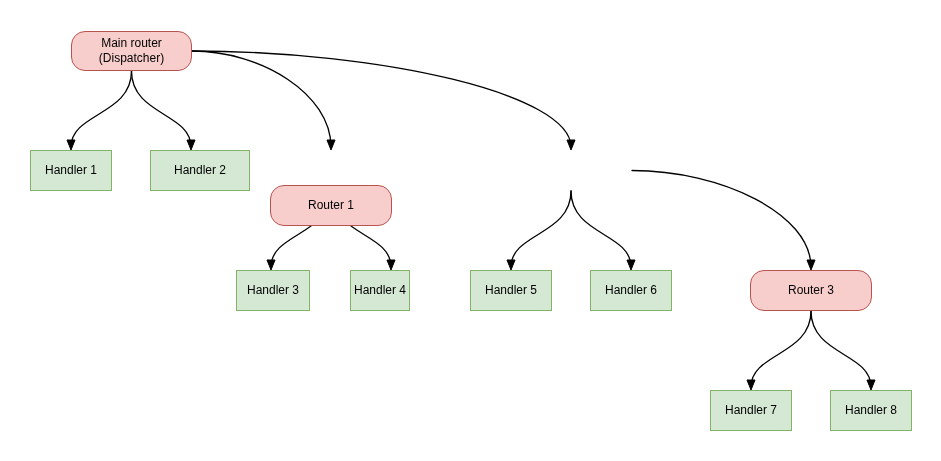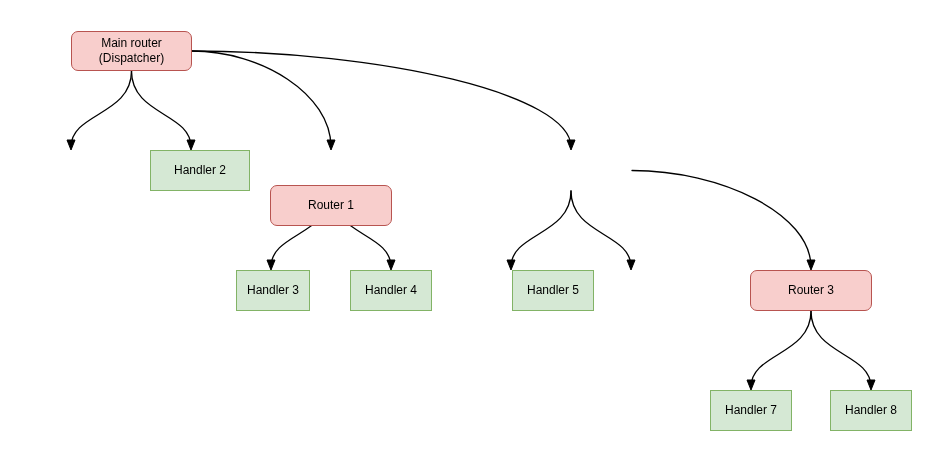--- a/index.html
+++ b/index.html
@@ -19,21 +19,21 @@
     font-size: 12px;
     line-height: 15px;
     color: var(--text-color, #000000);
     text-align: center;
     white-space: pre-line;
     user-select: none;
   }
   .node.router {
     background: var(--router-fill, #f8cecc);
     border: 1px solid var(--router-stroke, #b85450);
-    border-radius: 7px;
+    border-radius: 14px;
   }
   .node.handler {
     background: var(--handler-fill, #d5e8d4);
     border: 1px solid var(--handler-stroke, #82b366);
   }
   .edge {
     fill: none;
     stroke: var(--edge-color, #000000);
     stroke-width: 1.3;
     stroke-linecap: round;
@@ -57,22 +57,24 @@
       <path d="M 331 191 C 331 235.07999999999998, 391 232.8, 391 267" class="edge" marker-end="url(#arrow)"></path>
       <path d="M 571 191 C 571 235.07999999999998, 511 232.8, 511 267" class="edge" marker-end="url(#arrow)"></path>
       <path d="M 571 191 C 571 235.07999999999998, 631 232.8, 631 267" class="edge" marker-end="url(#arrow)"></path>
       <path d="M 632 170.5 C 721.5 170.5, 811 213.925, 811 267" class="edge" marker-end="url(#arrow)"></path>
       <path d="M 811 311 C 811 355.08, 751 352.8, 751 387" class="edge" marker-end="url(#arrow)"></path>
       <path d="M 811 311 C 811 355.08, 871 352.8, 871 387" class="edge" marker-end="url(#arrow)"></path>
     </svg>
   <div id="node-layer">
       <div class="node router" style="left: 71px; top: 31px; width: 121px; height: 40px;"><span>Main router
 (Dispatcher)</span></div>
+      <div class="node handler" style="left: 30px; top: 150px; width: 82px; height: 41px;"><span>Handler 1</span></div>
       <div class="node handler" style="left: 150px; top: 150px; width: 100px; height: 41px;"><span>Handler 2</span></div>
       <div class="node router" style="left: 270px; top: 160px; width: 122px; height: 41px; margin-top: 25px;"><span>Router 1</span></div>
       <div class="node handler" style="left: 236px; top: 270px; width: 74px; height: 41px;"><span>Handler 3</span></div>
-      <div class="node handler" style="left: 350px; top: 270px; width: 82px; height: 41px;"><span>Handler 4</span></div>
-      <div class="node handler" style="left: 470px; top: 270px; width: 82px; height: 41px; margin-left: 42px;"><span>Handler 5</span></div>
+      <div class="node handler" style="left: 350px; top: 270px; width: 60px; height: 41px;"><span>Handler 4</span></div>
+      <div class="node handler" style="left: 470px; top: 270px; width: 82px; height: 41px;"><span>Handler 5</span></div>
+      <div class="node handler" style="left: 590px; top: 270px; width: 82px; height: 41px;"><span>Handler 6</span></div>
       <div class="node router" style="left: 750px; top: 270px; width: 122px; height: 41px;"><span>Router 3</span></div>
       <div class="node handler" style="left: 710px; top: 390px; width: 82px; height: 41px;"><span>Handler 7</span></div>
       <div class="node handler" style="left: 830px; top: 390px; width: 82px; height: 41px;"><span>Handler 8</span></div>
     </div>
 </div>
 
 </body></html>

